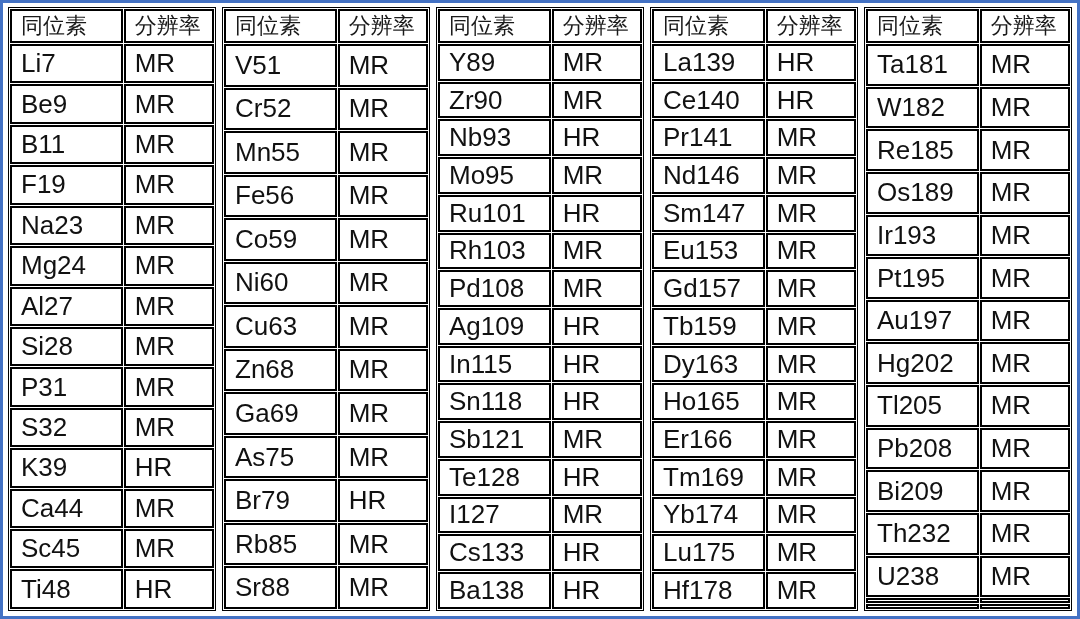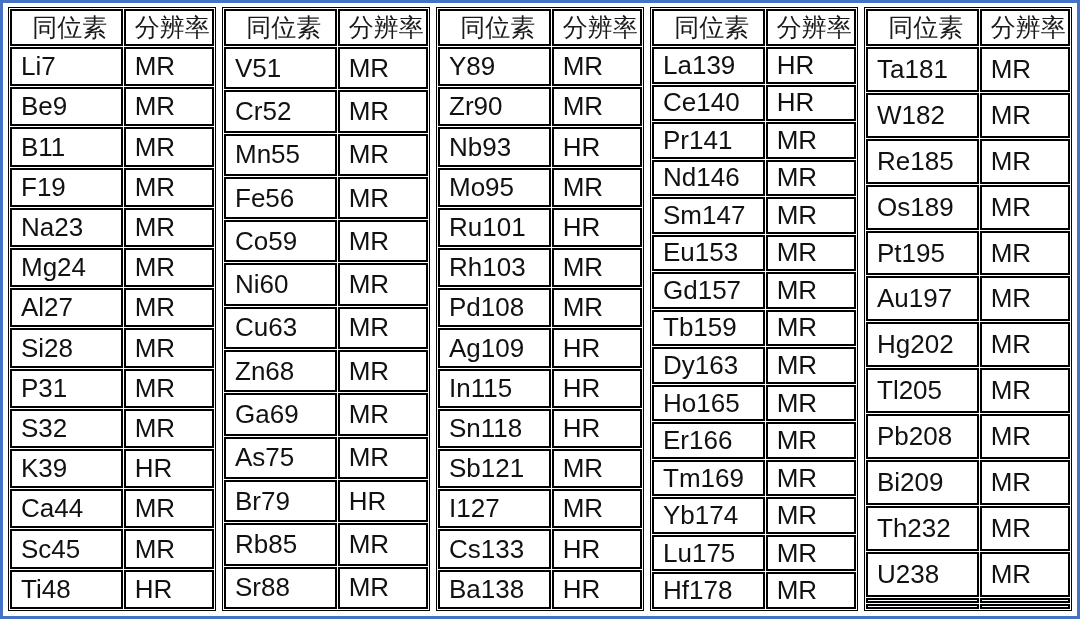--- a/index.html
+++ b/index.html
@@ -40,23 +40,22 @@
     text-align: left;
     vertical-align: middle;
     font-size: 26px;
     color: #111111;
     white-space: nowrap;
     overflow: hidden;
     background: #ffffff;
   }
   table.iso-table th {
     font-weight: normal;
-    font-size: 25px;
+    font-size: 22px;
     color: #1a1a1a;
-    text-align: center;
   }
 </style>
 </head>
 <body>
 
 <div class="frame">
   <div class="groups" id="groups">
       <table class="iso-table">
         <colgroup>
           <col class="c-iso">
@@ -243,20 +242,24 @@
           </tr>
           <tr>
             <td>Sn118</td>
             <td>HR</td>
           </tr>
           <tr>
             <td>Sb121</td>
             <td>MR</td>
           </tr>
           <tr>
+            <td>Te128</td>
+            <td>HR</td>
+          </tr>
+          <tr>
             <td>I127</td>
             <td>MR</td>
           </tr>
           <tr>
             <td>Cs133</td>
             <td>HR</td>
           </tr>
           <tr>
             <td>Ba138</td>
             <td>HR</td>
@@ -359,20 +362,24 @@
           </tr>
           <tr>
             <td>Re185</td>
             <td>MR</td>
           </tr>
           <tr>
             <td>Os189</td>
             <td>MR</td>
           </tr>
           <tr>
+            <td>Ir193</td>
+            <td>MR</td>
+          </tr>
+          <tr>
             <td>Pt195</td>
             <td>MR</td>
           </tr>
           <tr>
             <td>Au197</td>
             <td>MR</td>
           </tr>
           <tr>
             <td>Hg202</td>
             <td>MR</td>

